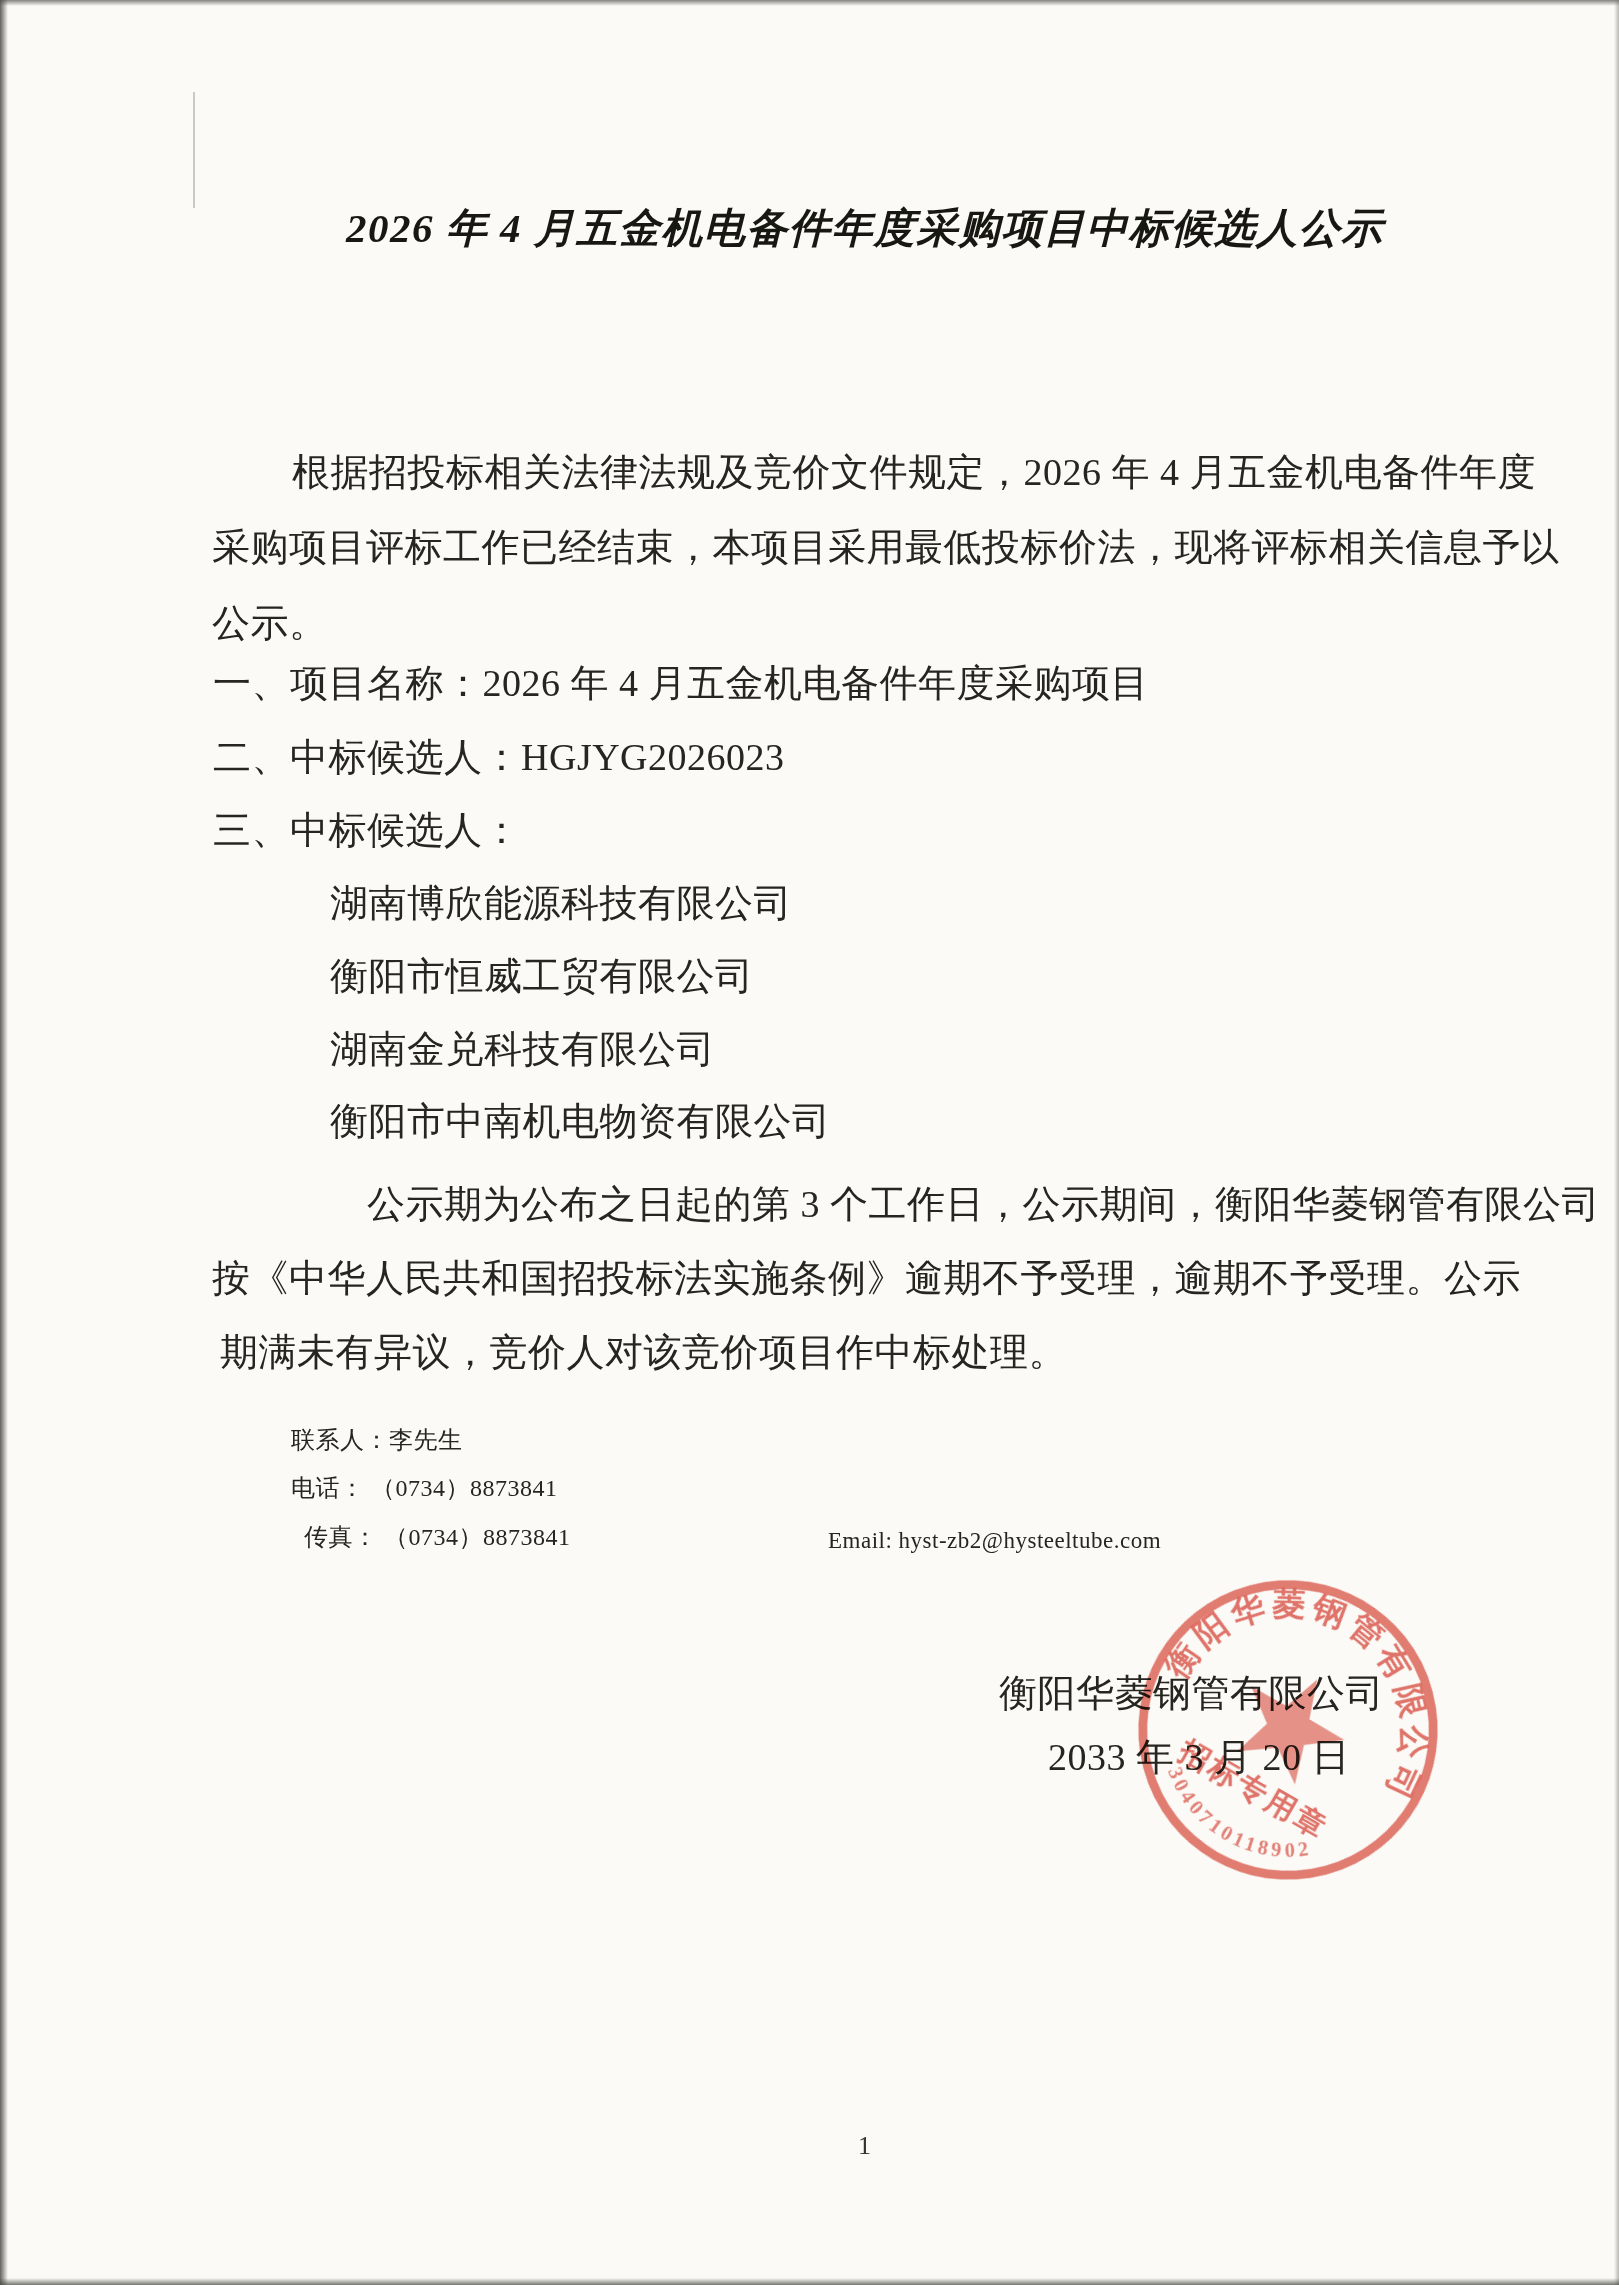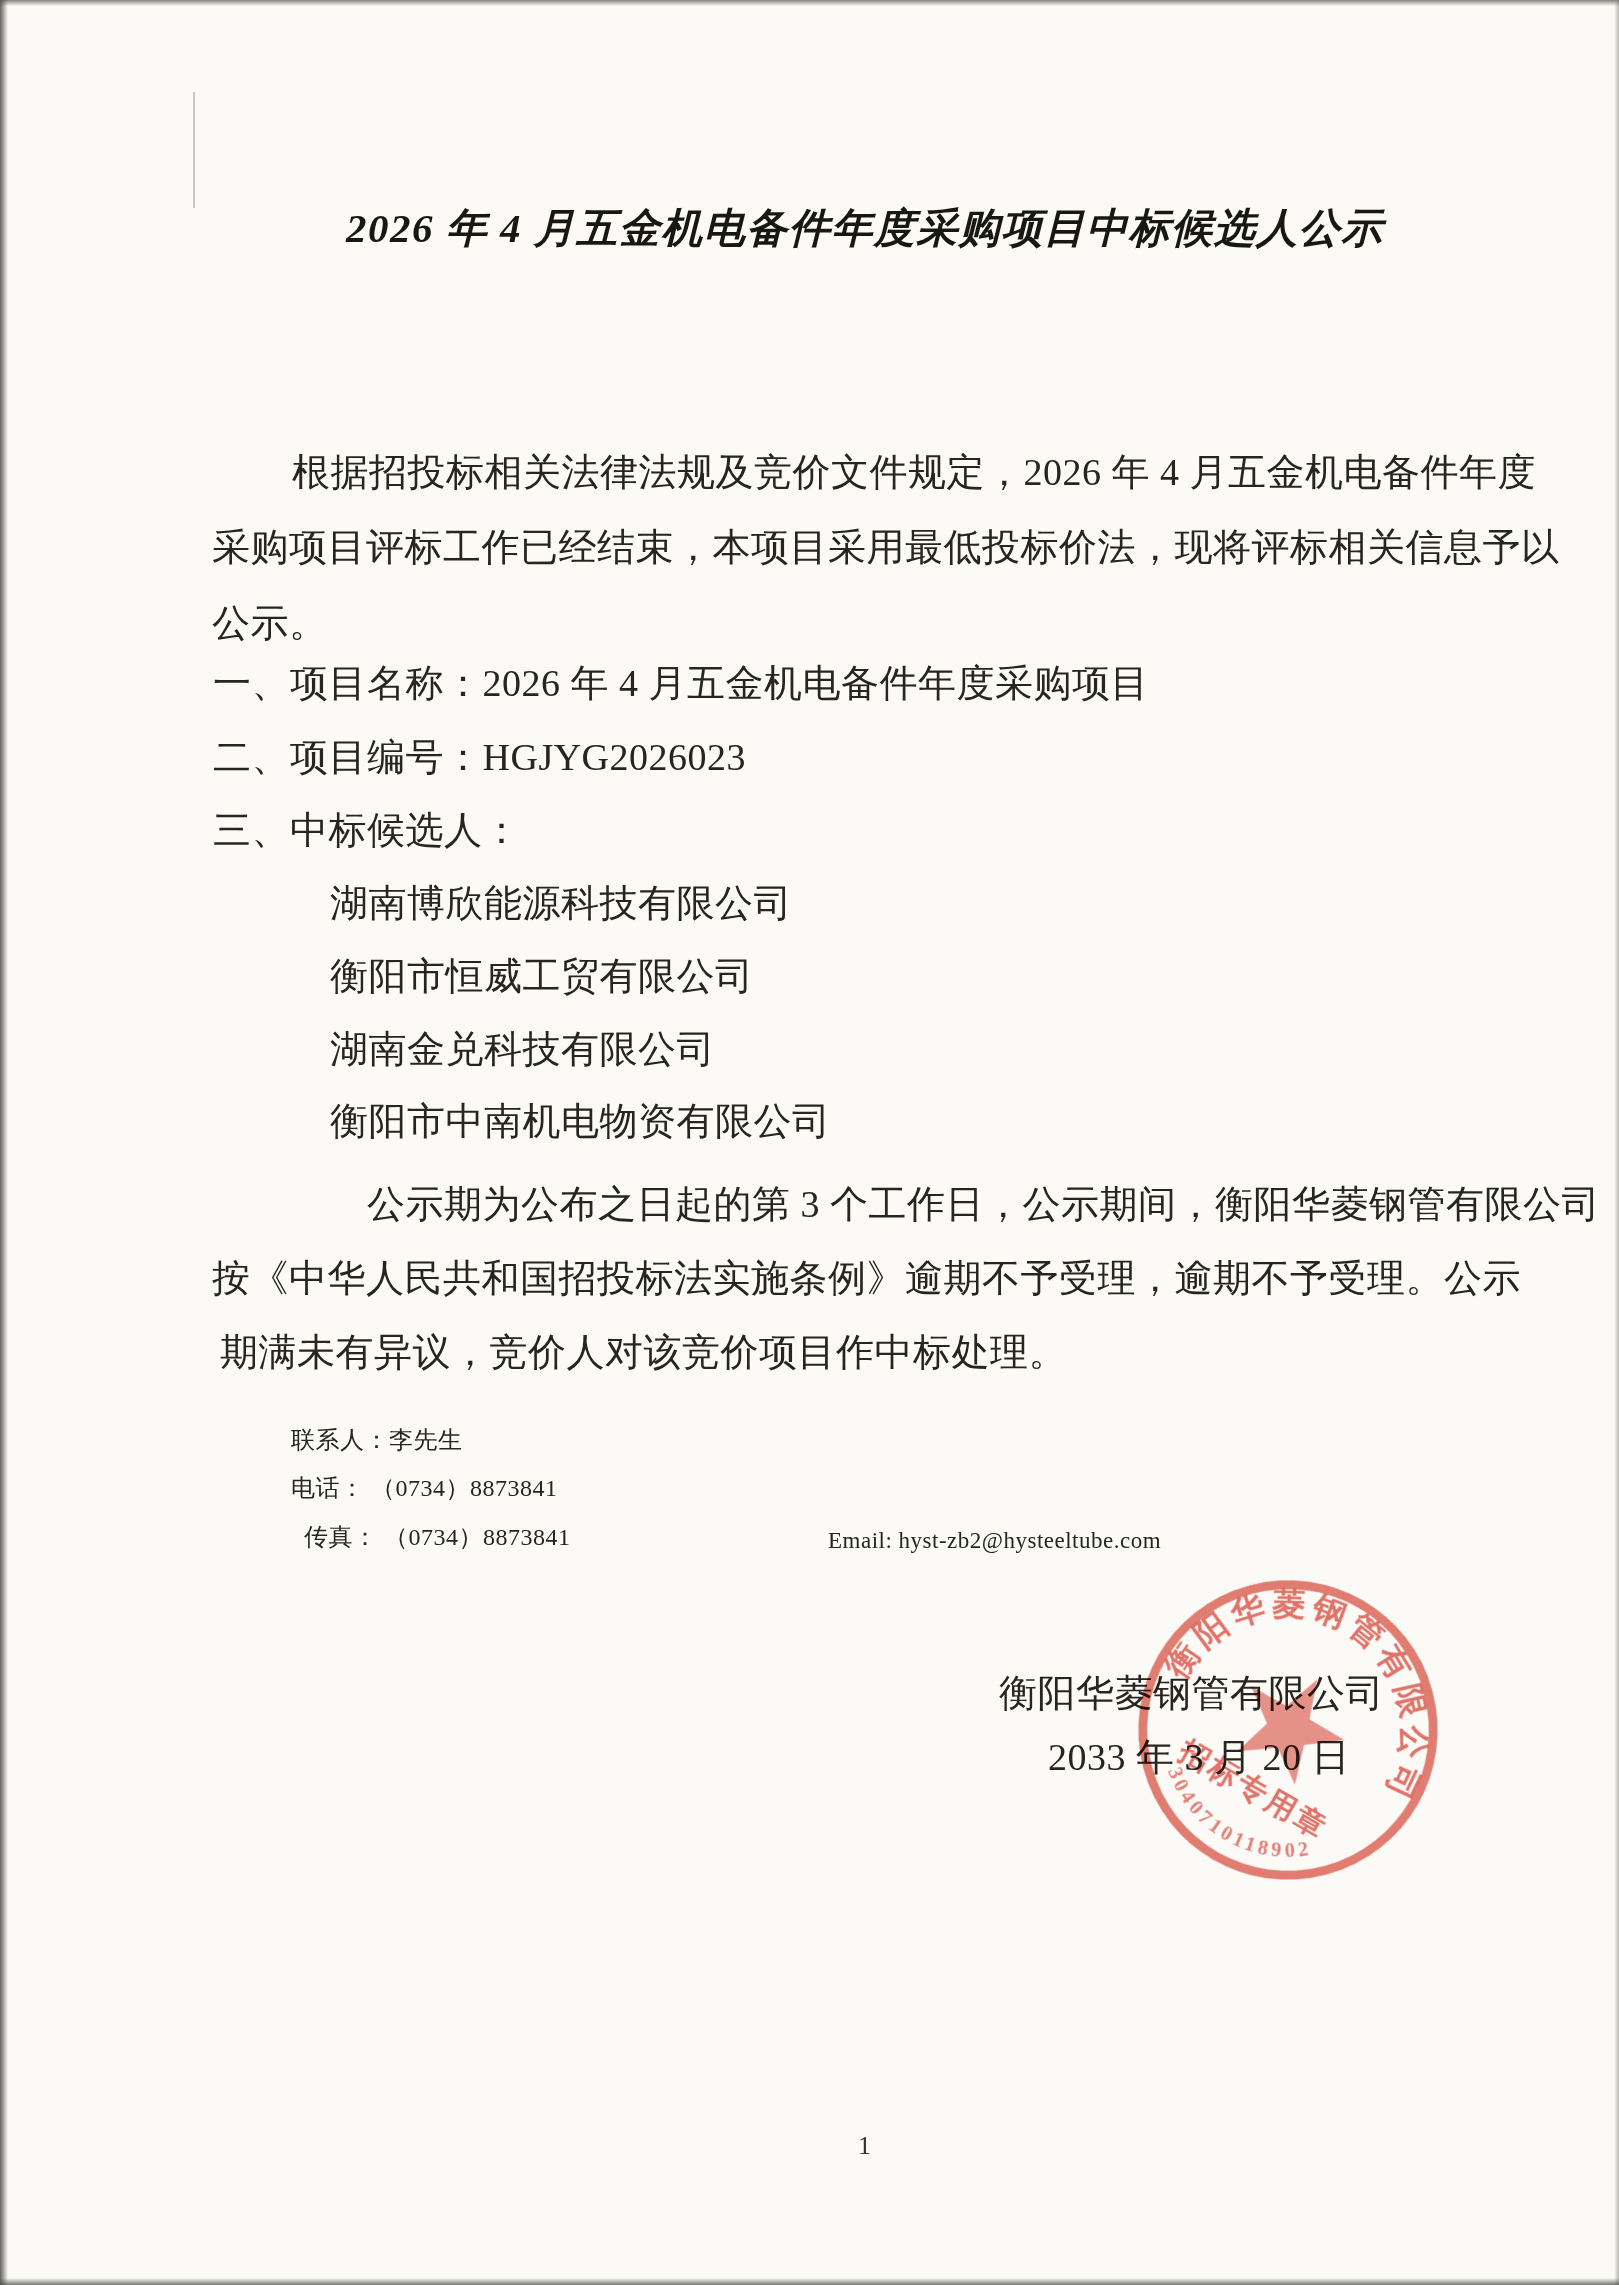--- a/index.html
+++ b/index.html
@@ -44,21 +44,21 @@
 <div class="edge edge-bottom"></div>
 <div class="crease"></div>
 
 <div class="doc-title" style="left:346px; top:204px;font-style:italic;">2026 年 4 月五金机电备件年度采购项目中标候选人公示</div>
 
 <div class="line" style="left:292px; top:449px;">根据招投标相关法律法规及竞价文件规定，2026 年 4 月五金机电备件年度</div>
 <div class="line" style="left:212px; top:524px;">采购项目评标工作已经结束，本项目采用最低投标价法，现将评标相关信息予以</div>
 <div class="line" style="left:212px; top:600px;">公示。</div>
 
 <div class="line" style="left:213px; top:660px;">一、项目名称：2026 年 4 月五金机电备件年度采购项目</div>
-<div class="line" style="left:213px; top:734px;">二、项目编号：HGJYG2026023</div>
+<div class="line" style="left:213px; top:734px;">二、中标候选人：HGJYG2026023</div>
 <div class="line" style="left:213px; top:807px;">三、中标候选人：</div>
 
 <div class="line" style="left:330px; top:880px;">湖南博欣能源科技有限公司</div>
 <div class="line" style="left:330px; top:953px;">衡阳市恒威工贸有限公司</div>
 <div class="line" style="left:330px; top:1026px;">湖南金兑科技有限公司</div>
 <div class="line" style="left:330px; top:1098px;">衡阳市中南机电物资有限公司</div>
 
 <div class="line" style="left:331px; top:1181px;margin-left:36px;">公示期为公布之日起的第 3 个工作日，公示期间，衡阳华菱钢管有限公司</div>
 <div class="line" style="left:212px; top:1255px;">按《中华人民共和国招投标法实施条例》逾期不予受理，逾期不予受理。公示</div>
 <div class="line" style="left:220px; top:1329px;">期满未有异议，竞价人对该竞价项目作中标处理。</div>

